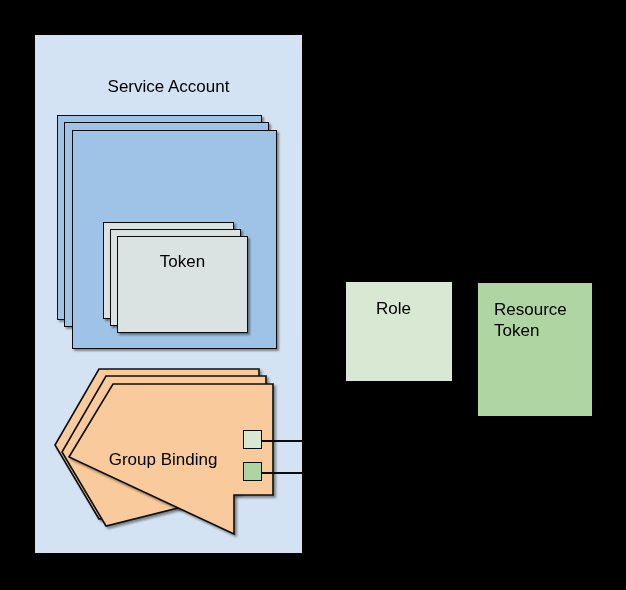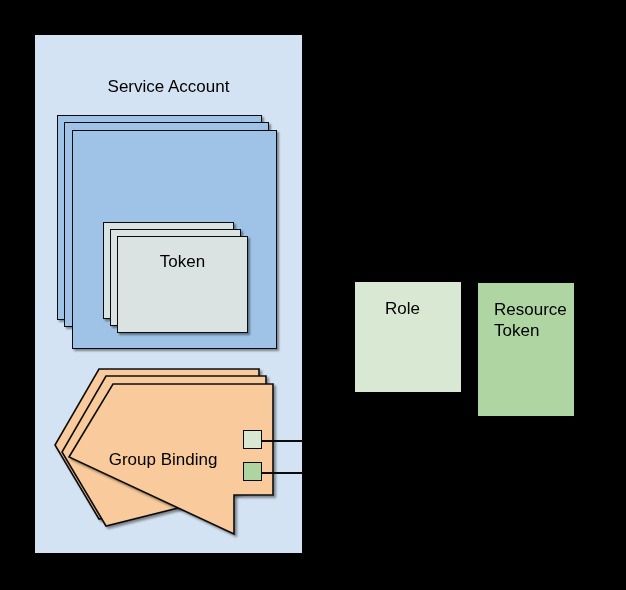--- a/index.html
+++ b/index.html
@@ -119,30 +119,30 @@
   }
   #connector-role { left: 261px; top: 440px; width: 42px; }
   #connector-rg   { left: 261px; top: 472px; width: 42px; }
 
   
   .green-box {
     position: absolute;
     box-sizing: border-box;
   }
   #role-box {
-    left: 355px;
+    left: 346px;
     top: 282px;
     width: 106px;
-    height: 110px;
+    height: 99px;
     background: #d9e8d3;
   }
   #resource-group-box {
     left: 478px;
     top: 283px;
-    width: 96px;
+    width: 114px;
     height: 133px;
     background: #afd5a2;
   }
   .green-box-label {
     position: absolute;
     left: 0;
     top: 16px;
     width: 100%;
     padding: 0 14px;
     box-sizing: border-box;

